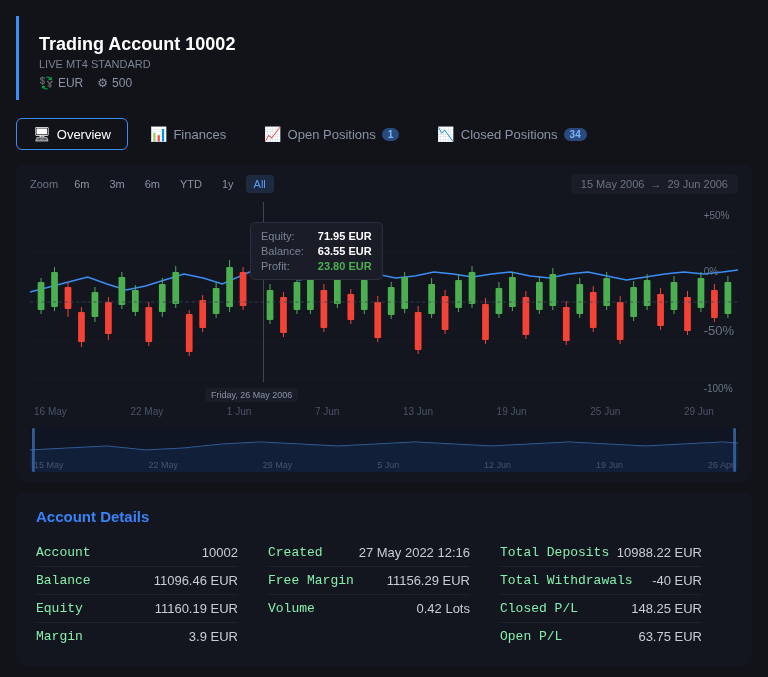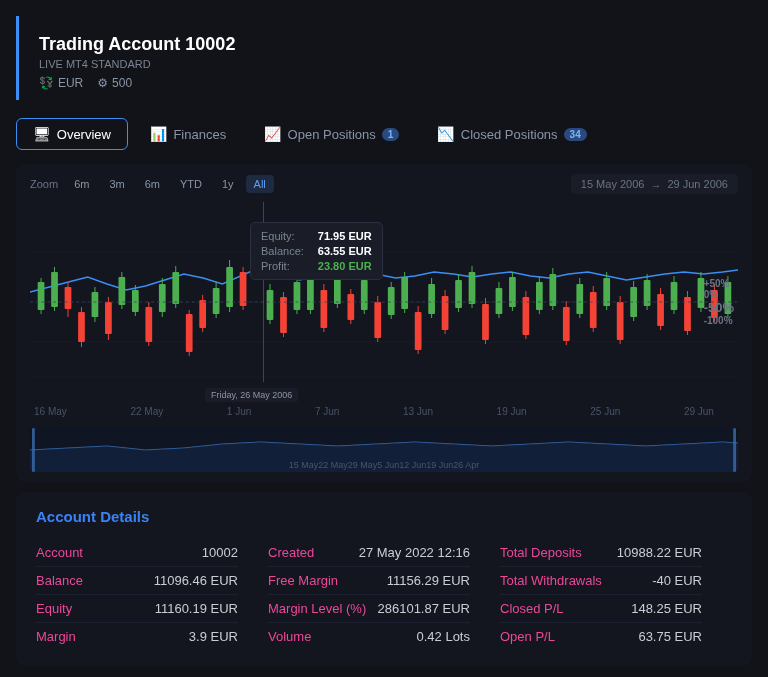--- a/index.html
+++ b/index.html
@@ -151,25 +151,24 @@
     }
 
     
     .y-axis {
       position: absolute;
       right: 4px;
       top: 0;
       height: 100%;
       display: flex;
       flex-direction: column;
-      justify-content: center;
+      justify-content: space-between;
       font-size: 10px;
       color: #4a5468;
       padding: 8px 0;
-      font-weight: bold;
     }
 
     
     .x-axis {
       display: flex;
       justify-content: space-between;
       font-size: 10px;
       color: #4a5468;
       padding: 4px 0 2px;
     }
@@ -227,21 +226,21 @@
       display: flex;
       justify-content: space-between;
       align-items: center;
       padding: 6px 0;
       border-bottom: 1px solid #1c2030;
     }
     .detail-row:last-child { border-bottom: none; }
     .detail-col {
       padding-right: 30px;
     }
-    .detail-label { color: #ec4899; }
+    .detail-label { color: #86efac; font-family: Liberation Mono, monospace; }
     .detail-value { color: #c8cdd6; text-align: right; }
   </style>
 </head>
 <body>
 
 <div class="header">
   <div class="header-title">Trading Account 10002</div>
   <div class="header-subtitle">LIVE MT4 STANDARD</div>
   <div class="header-meta">
     <span>
@@ -507,21 +506,21 @@
       <rect x="0" y="0" width="736" height="44" fill="#0a1020" opacity="0.5"></rect>
       <rect x="4" y="0" width="728" height="44" fill="#162035" opacity="0.3"></rect>
 
       <polyline fill="none" stroke="#3a6eb0" stroke-width="1" points="0,22 40,20 80,18 120,22 160,20 200,16 240,14 280,16 320,18 360,16 400,14 440,16 480,18 520,16 560,14 600,16 640,18 680,16 720,14 736,15"></polyline>
 
       <polygon points="0,22 40,20 80,18 120,22 160,20 200,16 240,14 280,16 320,18 360,16 400,14 440,16 480,18 520,16 560,14 600,16 640,18 680,16 720,14 736,15 736,44 0,44" fill="#162a50" opacity="0.5"></polygon>
 
       <rect x="2" y="0" width="3" height="44" fill="#3a6eb0" opacity="0.8" rx="1"></rect>
       <rect x="731" y="0" width="3" height="44" fill="#3a6eb0" opacity="0.8" rx="1"></rect>
     </svg>
-    <div style="display:flex;justify-content:center;padding:0 4px;font-size:9px;color:#4a5468;position:absolute;bottom:2px;width:100%;">
+    <div style="display:flex;justify-content:space-between;padding:0 4px;font-size:9px;color:#4a5468;position:absolute;bottom:2px;width:100%;">
       <span>15 May</span>
       <span>22 May</span>
       <span>29 May</span>
       <span>5 Jun</span>
       <span>12 Jun</span>
       <span>19 Jun</span>
       <span>26 Apr</span>
     </div>
   </div>
 </div>
@@ -552,24 +551,20 @@
     <div class="detail-col">
       <div class="detail-row">
         <span class="detail-label">Created</span>
         <span class="detail-value">27 May 2022 12:16</span>
       </div>
       <div class="detail-row">
         <span class="detail-label">Free Margin</span>
         <span class="detail-value">11156.29 EUR</span>
       </div>
       <div class="detail-row">
-        <span class="detail-label">Margin Level (%)</span>
-        <span class="detail-value">286101.87 EUR</span>
-      </div>
-      <div class="detail-row">
         <span class="detail-label">Volume</span>
         <span class="detail-value">0.42 Lots</span>
       </div>
     </div>
 
     <div class="detail-col">
       <div class="detail-row">
         <span class="detail-label">Total Deposits</span>
         <span class="detail-value">10988.22 EUR</span>
       </div>

